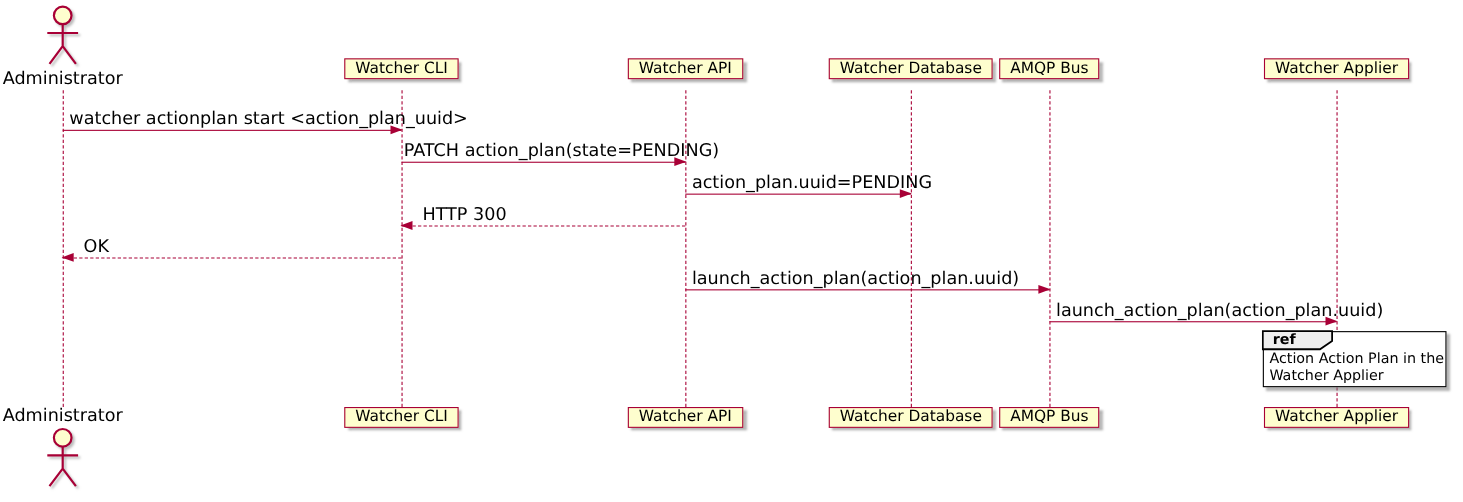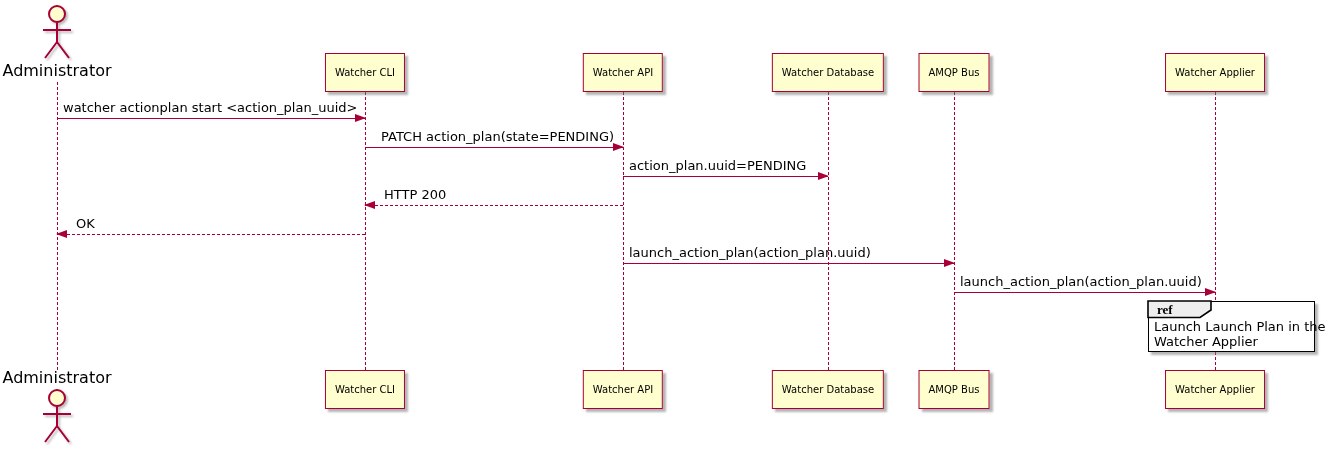--- a/index.html
+++ b/index.html
@@ -4,56 +4,56 @@
 <style>
   html,body{margin:0;padding:0;background:#ffffff;}
   #stage{
     position:relative;width:1330px;height:456px;background:#ffffff;overflow:hidden;
     font-family:"DejaVu Sans","Liberation Sans",sans-serif;color:#000;
   }
   .lifeline{position:absolute;width:0;border-left:1px dashed var(--line);}
   .pbox{
     position:absolute;transform:translateX(-50%);
     background:var(--fill);border:1.7px solid var(--line);
-    padding:10px 9px;font-size:10px;line-height:17px;white-space:nowrap;
+    padding:0 9px;font-size:14px;line-height:17px;white-space:nowrap;
     box-shadow:3px 3px 2px rgba(120,120,120,0.55);
   }
   .actor-label{
     position:absolute;transform:translateX(-50%);
     font-size:16px;line-height:16px;white-space:nowrap;
   }
   .actor-svg{position:absolute;transform:translateX(-50%);filter:drop-shadow(2px 2px 1px rgba(120,120,120,0.5));}
   .msg{position:absolute;height:0;}
   .msg .line{position:absolute;left:0;right:0;top:0;height:0;border-top:1px solid var(--line);}
   .msg.dashed .line{border-top-style:dashed;}
-  .msg .label{position:absolute;top:-18px;font-size:13px;line-height:16px;white-space:nowrap;}
+  .msg .label{position:absolute;top:-18px;font-size:16px;line-height:16px;white-space:nowrap;}
   .msg .head{position:absolute;top:-4px;width:0;height:0;border-top:4px solid transparent;border-bottom:4px solid transparent;}
   .msg.dir-right .head{right:-1px;border-left:11px solid var(--line);}
   .msg.dir-left  .head{left:-1px;border-right:11px solid var(--line);}
   .ref-box{
     position:absolute;left:1148px;top:301px;width:167px;height:51px;
     background:#ffffff;border:1.6px solid #000;box-sizing:border-box;
     box-shadow:3px 3px 2px rgba(120,120,120,0.55);z-index:5;
   }
   .ref-tab{position:absolute;left:-1.6px;top:-1.6px;}
-  .ref-keyword{position:absolute;left:8px;top:0px;font-size:13px;font-weight:bold;z-index:2;font-family:Liberation Serif, serif;}
+  .ref-keyword{position:absolute;left:8px;top:0px;font-size:13px;font-weight:bold;z-index:2;}
   .ref-text{position:absolute;left:5px;top:17px;font-size:13px;line-height:15px;white-space:nowrap;}
 </style>
 </head>
 <body>
 
 <div id="stage" style="--line: #A80036; --fill: #FEFECE;">
 
   <div class="ref-box">
     <svg class="ref-tab" width="66" height="19" viewBox="0 0 66 19">
       <path d="M1,1 H64 V10 L53,17.5 H1 Z" fill="#EEEEEE" stroke="#000000" stroke-width="1.6"></path>
     </svg>
     <span class="ref-keyword">ref</span>
     <div class="ref-text">
-      <span>Launch Launch Plan in the</span><br>
+      <span>Action Action Plan in the</span><br>
       <span>Watcher Applier</span>
     </div>
   </div>
 
 <div class="lifeline" style="left: 57px; top: 82px; height: 288px;"></div>
     <svg width="40" height="56" viewBox="0 0 40 56" class="actor-svg" style="left: 57px; top: 4px;">
       <circle cx="20" cy="10" r="8" fill="#FEFECE" stroke="#A80036" stroke-width="2"></circle>
       <path d="M20,18 V38 M6,26 H34 M20,38 L8,54 M20,38 L32,54" fill="none" stroke="#A80036" stroke-width="2"></path>
     </svg>
     <div class="actor-label" style="left: 57px; top: 63px;">Administrator</div>
@@ -78,31 +78,31 @@
     <div class="pbox" style="left: 1215px; top: 53px;">Watcher Applier</div>
     <div class="pbox" style="left: 1215px; top: 370px;">Watcher Applier</div>
     <div class="msg dir-right" style="left: 57px; top: 118px; width: 308px;">
       <div class="line"></div>
       <div class="head"></div>
       <span class="label" style="left: 6px;">watcher actionplan start &lt;action_plan_uuid&gt;</span>
     </div>
     <div class="msg dir-right" style="left: 365px; top: 147px; width: 258px;">
       <div class="line"></div>
       <div class="head"></div>
-      <span class="label" style="left: 16px;">PATCH action_plan(state=PENDING)</span>
+      <span class="label" style="left: 2px;">PATCH action_plan(state=PENDING)</span>
     </div>
     <div class="msg dir-right" style="left: 623px; top: 176px; width: 205px;">
       <div class="line"></div>
       <div class="head"></div>
       <span class="label" style="left: 6px;">action_plan.uuid=PENDING</span>
     </div>
     <div class="msg dir-left dashed" style="left: 365px; top: 205px; width: 258px;">
       <div class="line"></div>
       <div class="head"></div>
-      <span class="label" style="left: 19px;">HTTP 200</span>
+      <span class="label" style="left: 19px;">HTTP 300</span>
     </div>
     <div class="msg dir-left dashed" style="left: 57px; top: 234px; width: 308px;">
       <div class="line"></div>
       <div class="head"></div>
       <span class="label" style="left: 19px;">OK</span>
     </div>
     <div class="msg dir-right" style="left: 623px; top: 263px; width: 331px;">
       <div class="line"></div>
       <div class="head"></div>
       <span class="label" style="left: 6px;">launch_action_plan(action_plan.uuid)</span>

